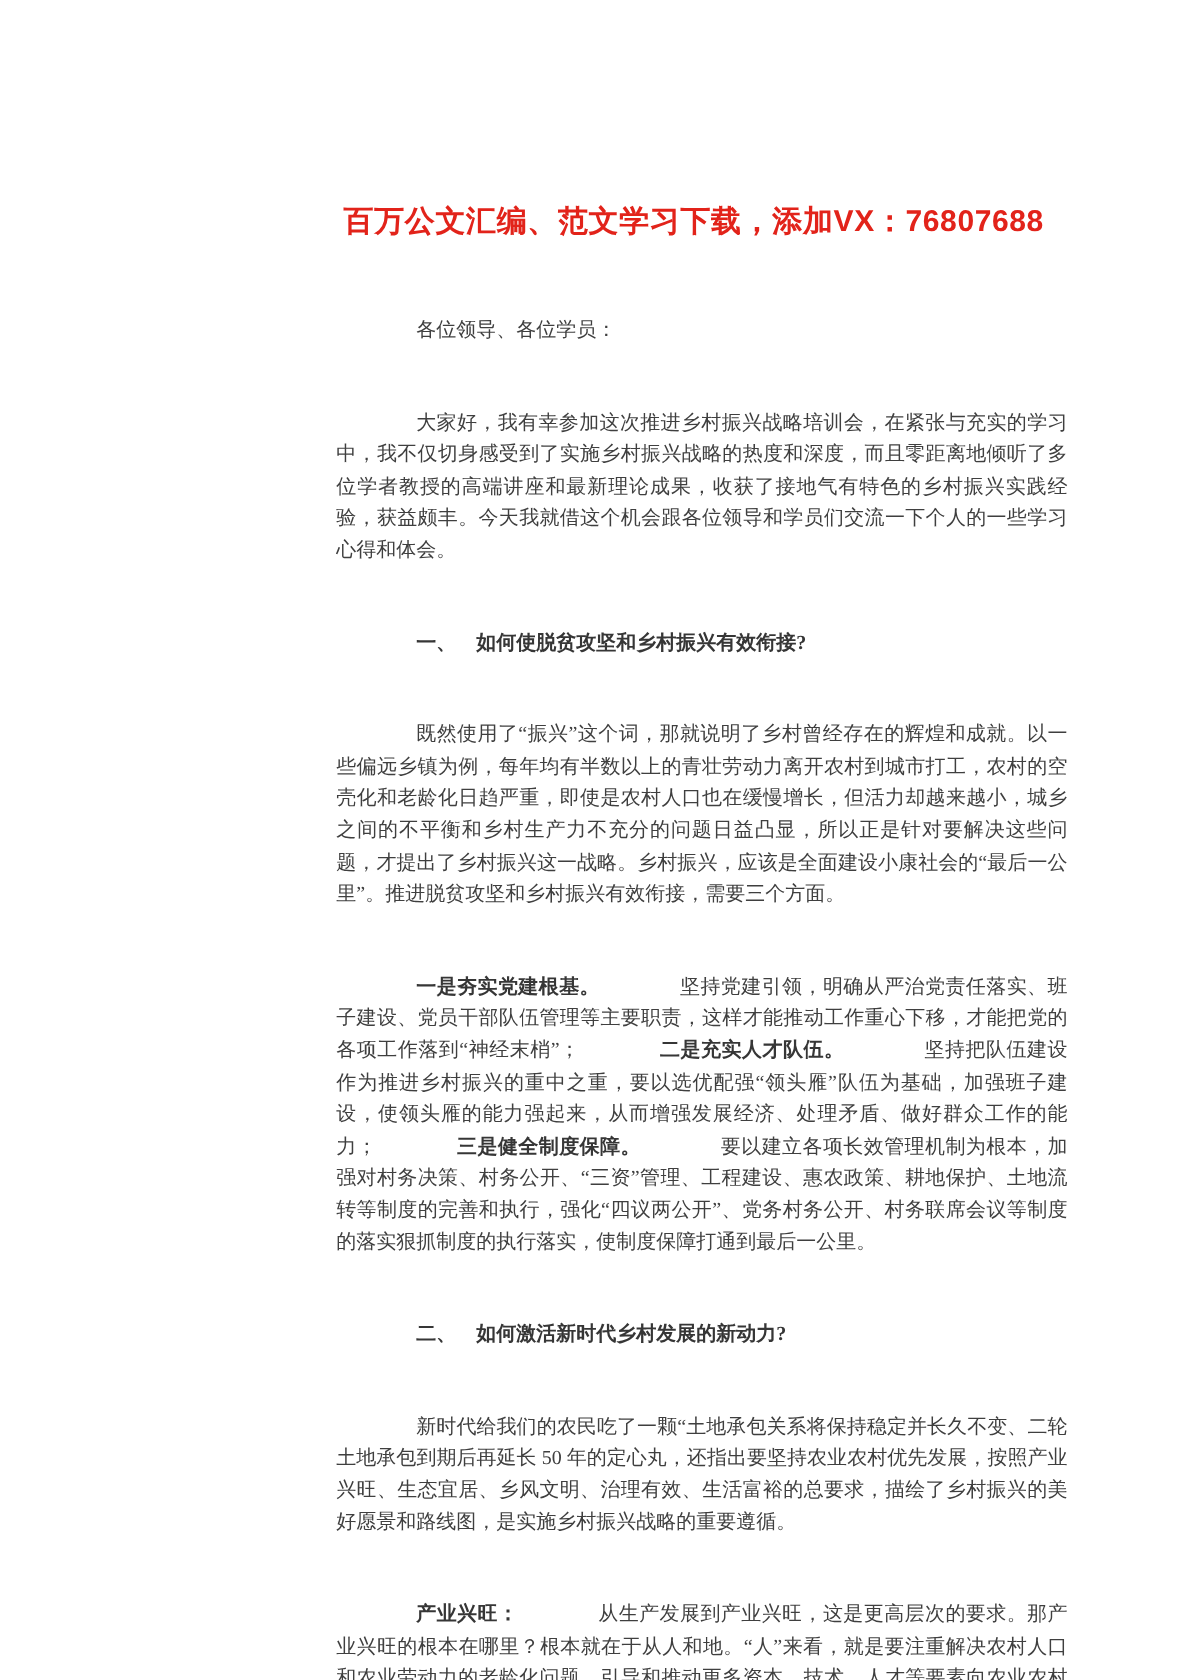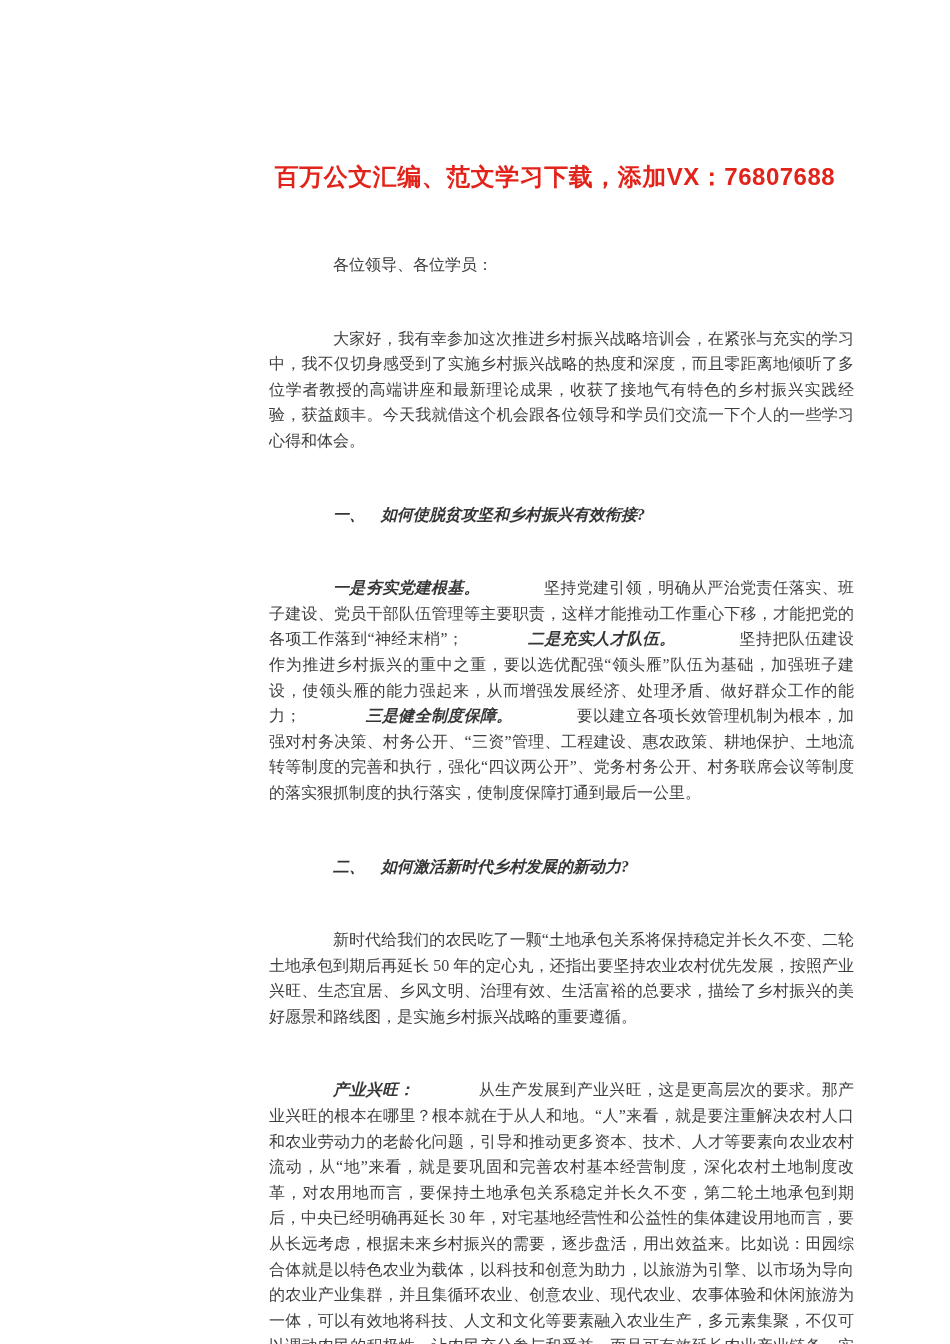--- a/index.html
+++ b/index.html
@@ -37,31 +37,32 @@
   }
   .para {
     font-size: 16px;
     line-height: 25.6px;
     color: #3f3f3f;
     text-align: justify;
     text-indent: 2em;
     word-break: break-all;
   }
   .para .run { font-weight: normal; }
-  .para .run.bold { font-weight: bold; color: #363636; font-style: italic; }
+  .para .run.bold { font-weight: bold; color: #363636; }
   .para.heading .run { font-weight: bold; color: #363636; }
 </style>
 </head>
 <body>
 
 <div class="page">
   <div class="promo-banner">百万公文汇编、范文学习下载，添加VX：76807688</div>
 
   <div class="document-body">
       <p class="para"><span class="run">各位领导、各位学员：</span></p>
       <p class="para"><span class="run">大家好，我有幸参加这次推进乡村振兴战略培训会，在紧张与充实的学习中，我不仅切身感受到了实施乡村振兴战略的热度和深度，而且零距离地倾听了多位学者教授的高端讲座和最新理论成果，收获了接地气有特色的乡村振兴实践经验，获益颇丰。今天我就借这个机会跟各位领导和学员们交流一下个人的一些学习心得和体会。</span></p>
       <p class="para heading"><span class="run bold">一、　如何使脱贫攻坚和乡村振兴有效衔接?</span></p>
+      <p class="para"><span class="run">既然使用了“振兴”这个词，那就说明了乡村曾经存在的辉煌和成就。以一些偏远乡镇为例，每年均有半数以上的青壮劳动力离开农村到城市打工，农村的空壳化和老龄化日趋严重，即使是农村人口也在缓慢增长，但活力却越来越小，城乡之间的不平衡和乡村生产力不充分的问题日益凸显，所以正是针对要解决这些问题，才提出了乡村振兴这一战略。乡村振兴，应该是全面建设小康社会的“最后一公里”。推进脱贫攻坚和乡村振兴有效衔接，需要三个方面。</span></p>
       <p class="para"><span class="run bold">一是夯实党建根基。</span><span class="run">坚持党建引领，明确从严治党责任落实、班子建设、党员干部队伍管理等主要职责，这样才能推动工作重心下移，才能把党的各项工作落到“神经末梢”；</span><span class="run bold">二是充实人才队伍。</span><span class="run">坚持把队伍建设作为推进乡村振兴的重中之重，要以选优配强“领头雁”队伍为基础，加强班子建设，使领头雁的能力强起来，从而增强发展经济、处理矛盾、做好群众工作的能力；</span><span class="run bold">三是健全制度保障。</span><span class="run">要以建立各项长效管理机制为根本，加强对村务决策、村务公开、“三资”管理、工程建设、惠农政策、耕地保护、土地流转等制度的完善和执行，强化“四议两公开”、党务村务公开、村务联席会议等制度的落实狠抓制度的执行落实，使制度保障打通到最后一公里。</span></p>
       <p class="para heading"><span class="run bold">二、　如何激活新时代乡村发展的新动力?</span></p>
       <p class="para"><span class="run">新时代给我们的农民吃了一颗“土地承包关系将保持稳定并长久不变、二轮土地承包到期后再延长 50 年的定心丸，还指出要坚持农业农村优先发展，按照产业兴旺、生态宜居、乡风文明、治理有效、生活富裕的总要求，描绘了乡村振兴的美好愿景和路线图，是实施乡村振兴战略的重要遵循。</span></p>
       <p class="para"><span class="run bold">产业兴旺：</span><span class="run">从生产发展到产业兴旺，这是更高层次的要求。那产业兴旺的根本在哪里？根本就在于从人和地。“人”来看，就是要注重解决农村人口和农业劳动力的老龄化问题，引导和推动更多资本、技术、人才等要素向农业农村流动，从“地”来看，就是要巩固和完善农村基本经营制度，深化农村土地制度改革，对农用地而言，要保持土地承包关系稳定并长久不变，第二轮土地承包到期后，中央已经明确再延长 30 年，对宅基地经营性和公益性的集体建设用地而言，要从长远考虑，根据未来乡村振兴的需要，逐步盘活，用出效益来。比如说：田园综合体就是以特色农业为载体，以科技和创意为助力，以旅游为引擎、以市场为导向的农业产业集群，并且集循环农业、创意农业、现代农业、农事体验和休闲旅游为一体，可以有效地将科技、人文和文化等要素融入农业生产，多元素集聚，不仅可以调动农民的积极性，让农民充分参与和受益。而且可有效延长农业产业链条，实现农业的提质增效。</span></p>
     </div>
 </div>
 
 </body></html>

